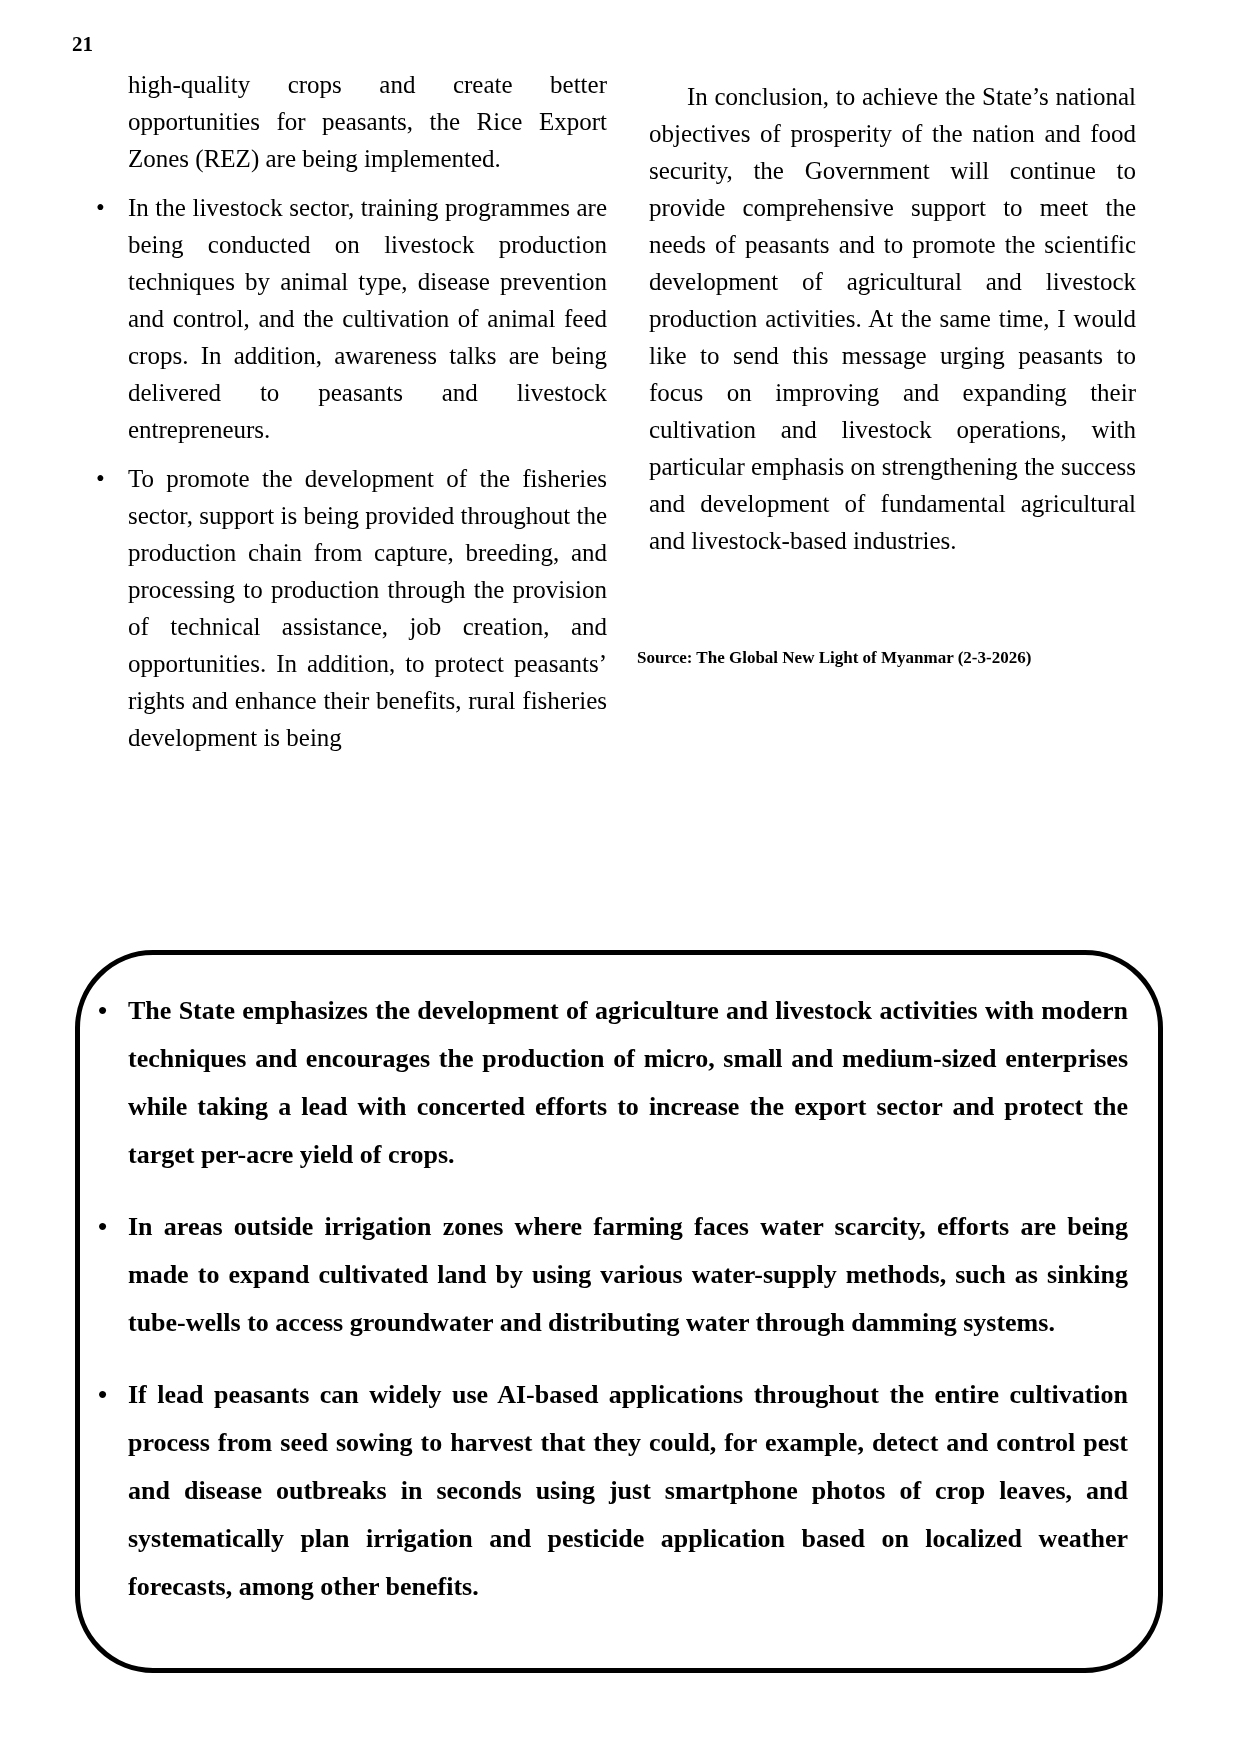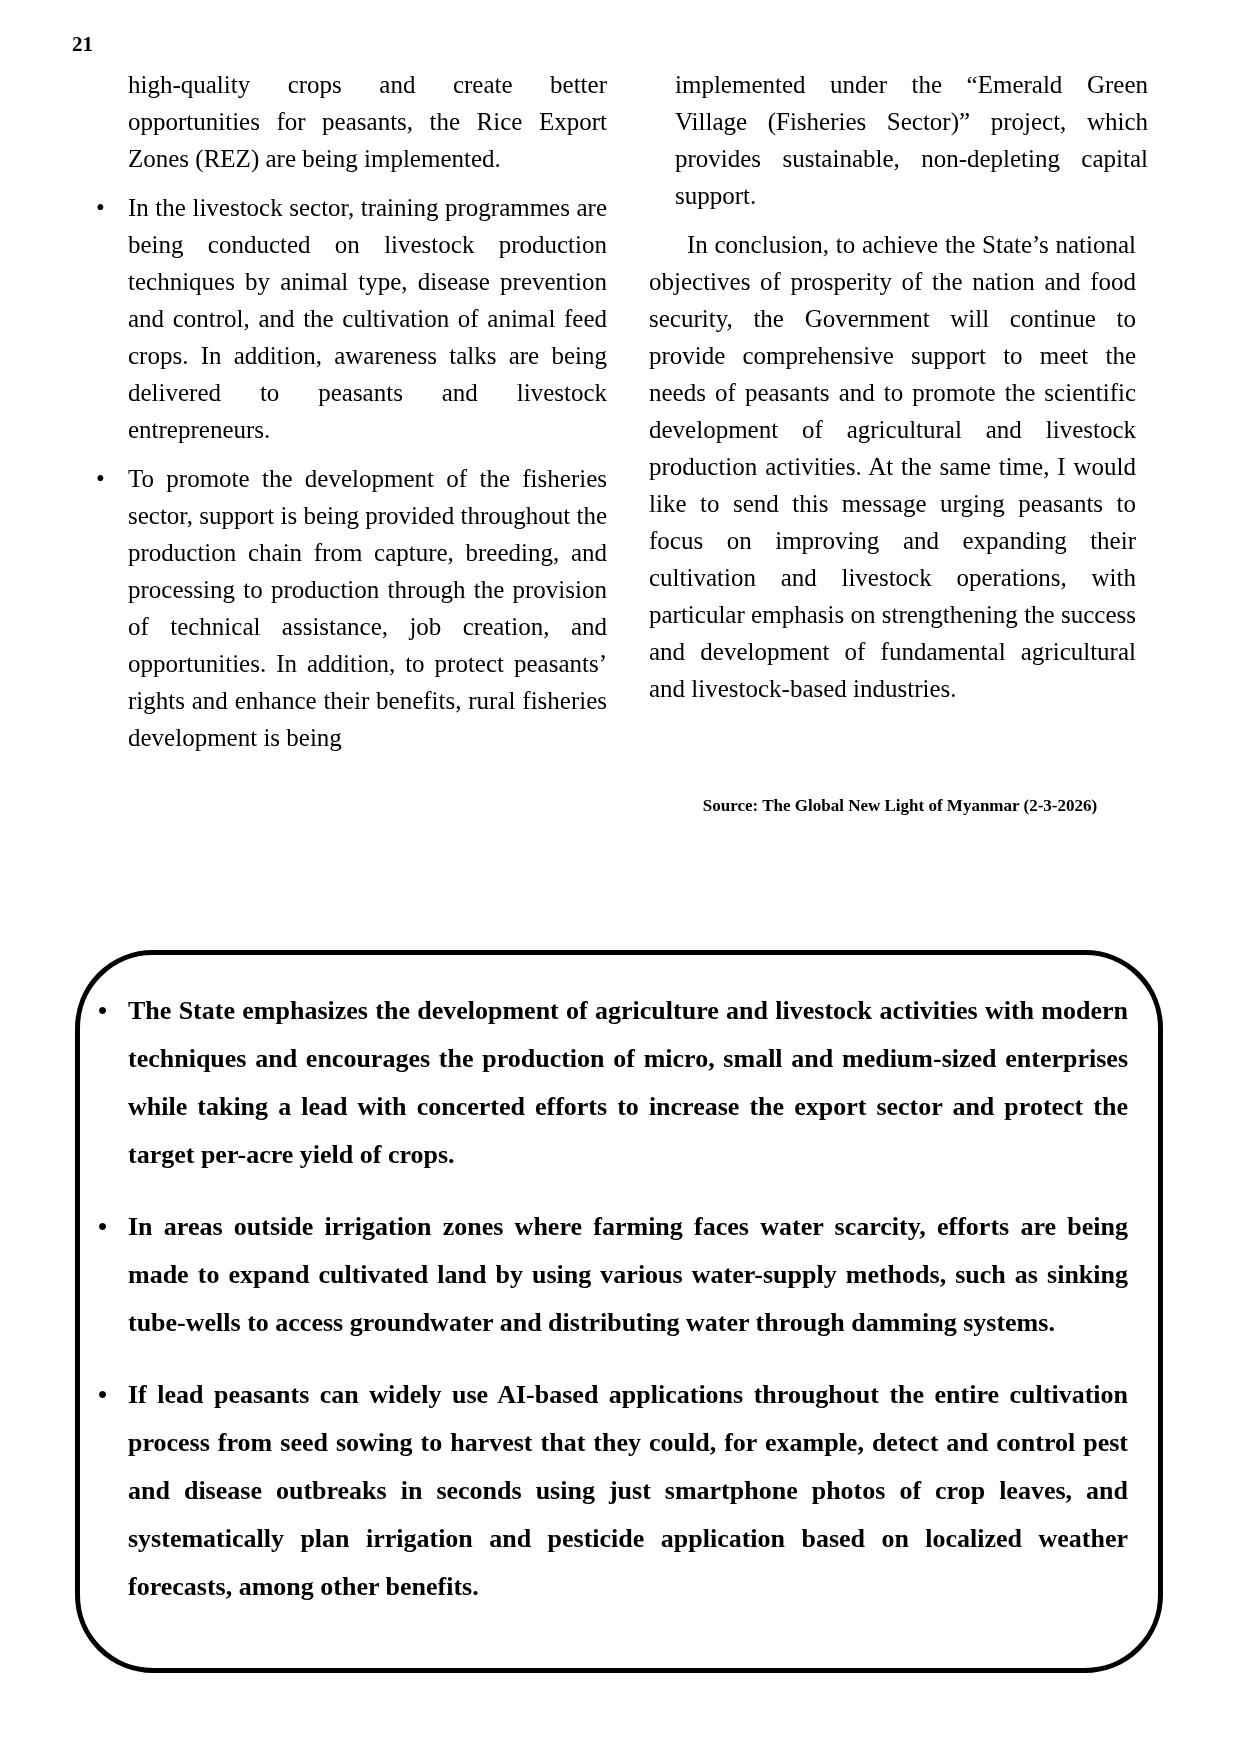--- a/index.html
+++ b/index.html
@@ -52,21 +52,21 @@
     margin: 0 0 12px 0;
     text-align: justify;
   }
   ul.bullet-list > li .marker {
     position: absolute;
     left: 6px;
     top: 0;
   }
   .source-line {
     margin: 88px -15px 0 0;
-    text-align: center;
+    text-align: left;
     font-size: 17px;
     line-height: 22px;
     font-weight: bold;
   }
 
   .highlight-box {
     position: absolute;
     left: 75px;
     top: 950px;
     width: 1088px;
@@ -103,21 +103,20 @@
         <span>In the livestock sector, training programmes are being conducted on livestock production techniques by animal type, disease prevention and control, and the cultivation of animal feed crops. In addition, awareness talks are being delivered to peasants and livestock entrepreneurs.</span>
       </li>
       <li>
         <span class="marker">•</span>
         <span>To promote the development of the fisheries sector, support is being provided throughout the production chain from capture, breeding, and processing to production through the provision of technical assistance, job creation, and opportunities. In addition, to protect peasants’ rights and enhance their benefits, rural fisheries development is being</span>
       </li>
     </ul>
   </div>
 
   <div class="column col-right">
-    <p class="hang-para">implemented under the “Emerald Green Village (Fisheries Sector)” project, which provides sustainable, non-depleting capital support.</p>
 
     <p class="indent-para">In conclusion, to achieve the State’s national objectives of prosperity of the nation and food security, the Government will continue to provide comprehensive support to meet the needs of peasants and to promote the scientific development of agricultural and livestock production activities. At the same time, I would like to send this message urging peasants to focus on improving and expanding their cultivation and livestock operations, with particular emphasis on strengthening the success and development of fundamental agricultural and livestock-based industries.</p>
 
     <p class="source-line">Source: The Global New Light of Myanmar (2-3-2026)</p>
   </div>
 
   <div class="highlight-box">
     <ul class="bullet-list">
       <li>
         <span class="marker">•</span>

